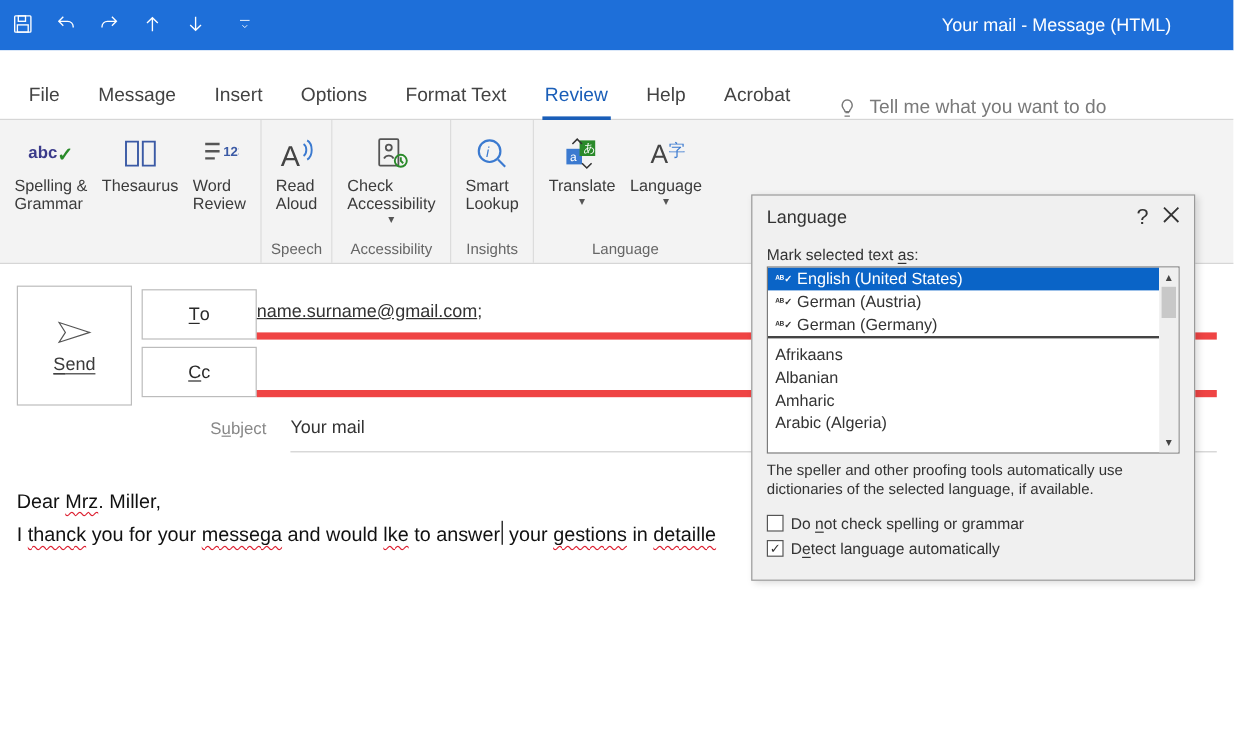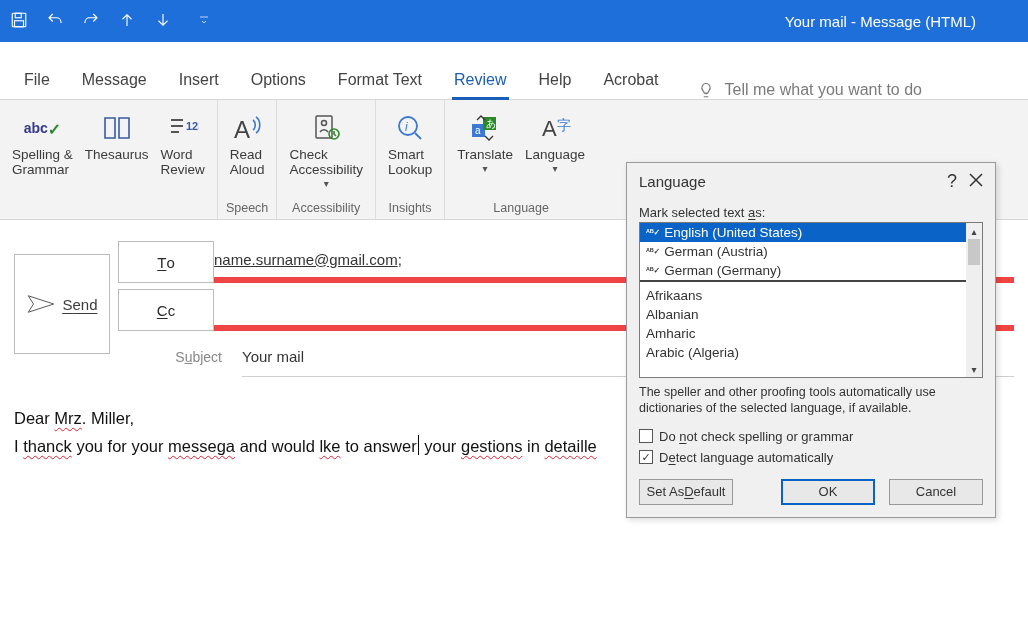--- a/index.html
+++ b/index.html
@@ -26,21 +26,21 @@
   .group .gname { text-align:center; font-size:12.5px; color:#666; padding-bottom:4px; }
   .btn { display:flex; flex-direction:column; align-items:center; justify-content:flex-start; padding:2px 6px; font-size:13.5px; color:#3b3b3b; line-height:1.1; text-align:left; }
   .btn .ico { height:40px; display:flex; align-items:center; justify-content:center; }
   .btn svg { width:32px; height:32px; }
   .btn .lbl { margin-top:0; }
   .caret::after { content:"▾"; font-size:10px; color:#555; display:block; }
 
   
   .compose { padding: 18px 14px 0 14px; display:flex; gap:0; }
   .sendcol { width:96px; }
-  .sendbox { border:1px solid #bcbcbc; height:100px; display:flex; flex-direction:row; align-items:center; justify-content:center; gap:6px;margin-top:16px; }
+  .sendbox { border:1px solid #bcbcbc; height:100px; display:flex; flex-direction:column; align-items:center; justify-content:center; gap:6px; }
   .sendbox svg { width:30px; height:24px; stroke:#555; fill:none; stroke-width:1.3; }
   .sendbox .txt { font-size:15px; color:#3b3b3b; text-decoration:underline; text-decoration-color:#3b3b3b; text-underline-offset:3px; }
   .fields { flex:1; padding-left:8px; }
   .frow { display:flex; align-items:center; height:48px; }
   .frowbtn { width:96px; border:1px solid #bcbcbc; height:42px; display:flex; align-items:center; justify-content:center; font-size:15px; color:#2a2a2a; }
   .frowbtn .u { text-decoration: underline; text-underline-offset:2px; }
   .fieldline { flex:1; border-bottom:6px solid #ef4444; height:42px; display:flex; align-items:center; }
   .fieldline .addr { color:#333; font-size:15px; }
   .fieldline .addr .link { text-decoration:underline; letter-spacing:0; }
   .subjrow { display:flex; align-items:center; height:46px; }
@@ -330,24 +330,14 @@
     <div class="checks">
       <label>
         <span class="cbox"></span>
         <span><span>Do </span><span class="u">n</span><span>ot check spelling or grammar</span></span>
       </label>
       <label>
         <span class="cbox">✓</span>
         <span><span>D</span><span class="u">e</span><span>tect language automatically</span></span>
       </label>
     </div>
-    <div class="dlg-btns">
-      <div class="dbtn">
-          <span>Set As </span>
-          <span class="u">D</span>
-          <span>efault</span>
-        </div>
-      <div style="flex:1"></div>
-      <div class="dbtn primary">OK</div>
-      <div class="dbtn">Cancel</div>
-    </div>
   </div>
 </div>
 
 </body></html>

